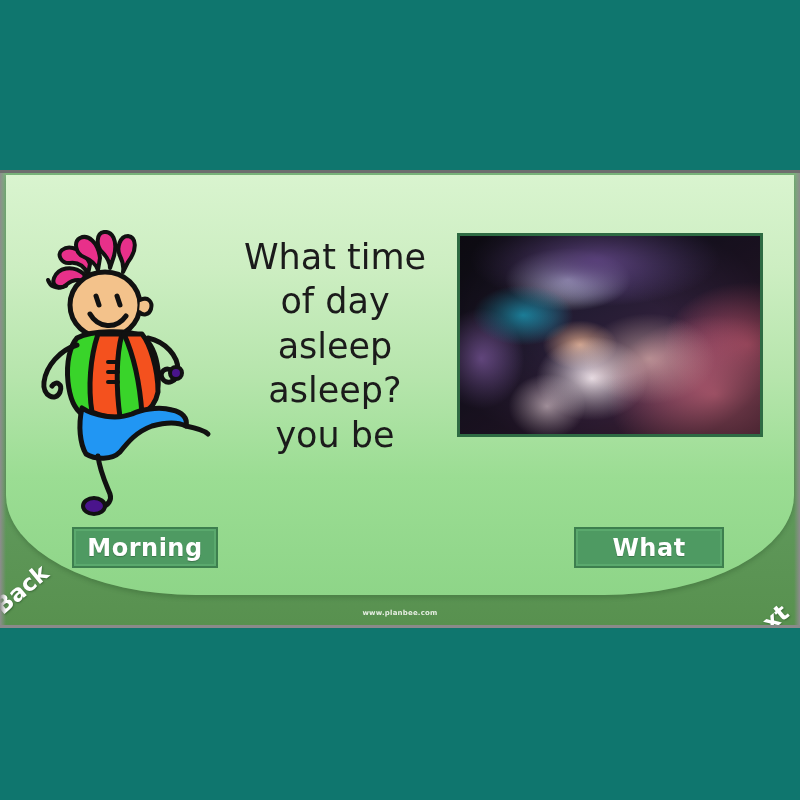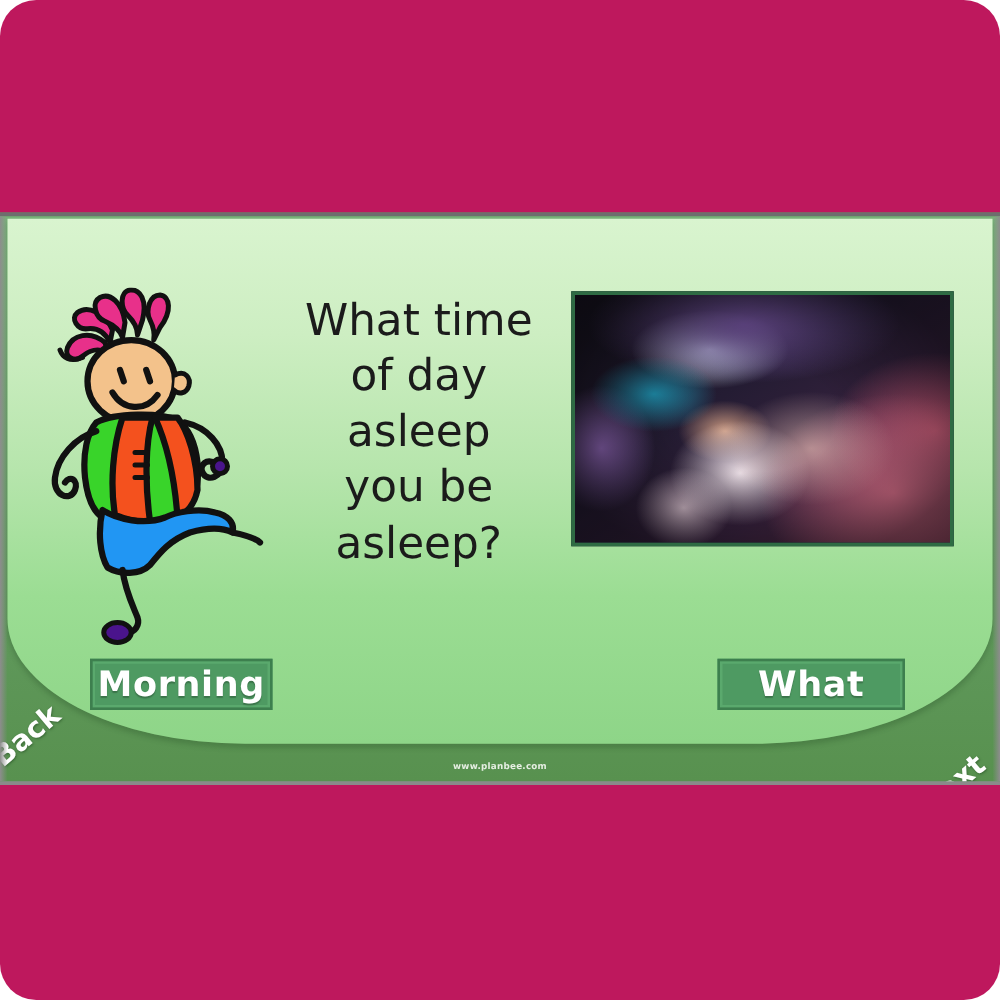--- a/index.html
+++ b/index.html
@@ -12,22 +12,21 @@
     height: 800px;
     overflow: hidden;
     font-family: "Liberation Sans", sans-serif;
   }
 
   
   .canvas {
     position: relative;
     width: 800px;
     height: 800px;
-    background: #be185d;
-    border-radius: 29px;
+    background: #0f766e;
   }
 
   
   .slide {
     position: absolute;
     left: 0;
     top: 170px;
     width: 800px;
     height: 458px;
     box-sizing: border-box;
@@ -163,21 +162,21 @@
   .answer-btn {
     position: absolute;
     top: 0;
     height: 41px;
     box-sizing: border-box;
     background: #4e9a62;
     border: 2px solid #3d7f4e;
     box-shadow: inset 0 0 0 2px #5aa96d;
     color: #ffffff;
     font-family: "DejaVu Sans", sans-serif;
-    font-size: 28px;
+    font-size: 24px;
     font-weight: bold;
     letter-spacing: 0.5px;
     display: flex;
     align-items: center;
     justify-content: center;
     cursor: pointer;
     text-shadow: 0 1px 1px rgba(0,0,0,0.25);
   }
   .answer-btn.b0 { left: 66px;  width: 146px; }
   .answer-btn.b1 { left: 232px; width: 150px; }
@@ -285,22 +284,22 @@
             <ellipse cx="74" cy="276" rx="11" ry="8" fill="#4a148c" stroke-width="4"></ellipse>
 
             <circle cx="156" cy="143" r="6" fill="#4a148c" stroke-width="4"></circle>
           </g>
         </svg>
       </div>
 
       <div class="question">
         <div>What time</div>
         <div>of day asleep</div>
+        <div>asleep?</div>
         <div>you be</div>
-        <div>asleep?</div>
       </div>
 
       <div class="photo-frame">
         <div class="photo"></div>
         <div class="photo-vignette"></div>
       </div>
 
       <div class="answers">
         <div class="answer-btn b0">Morning</div>
         <div class="answer-btn b3">What</div>

